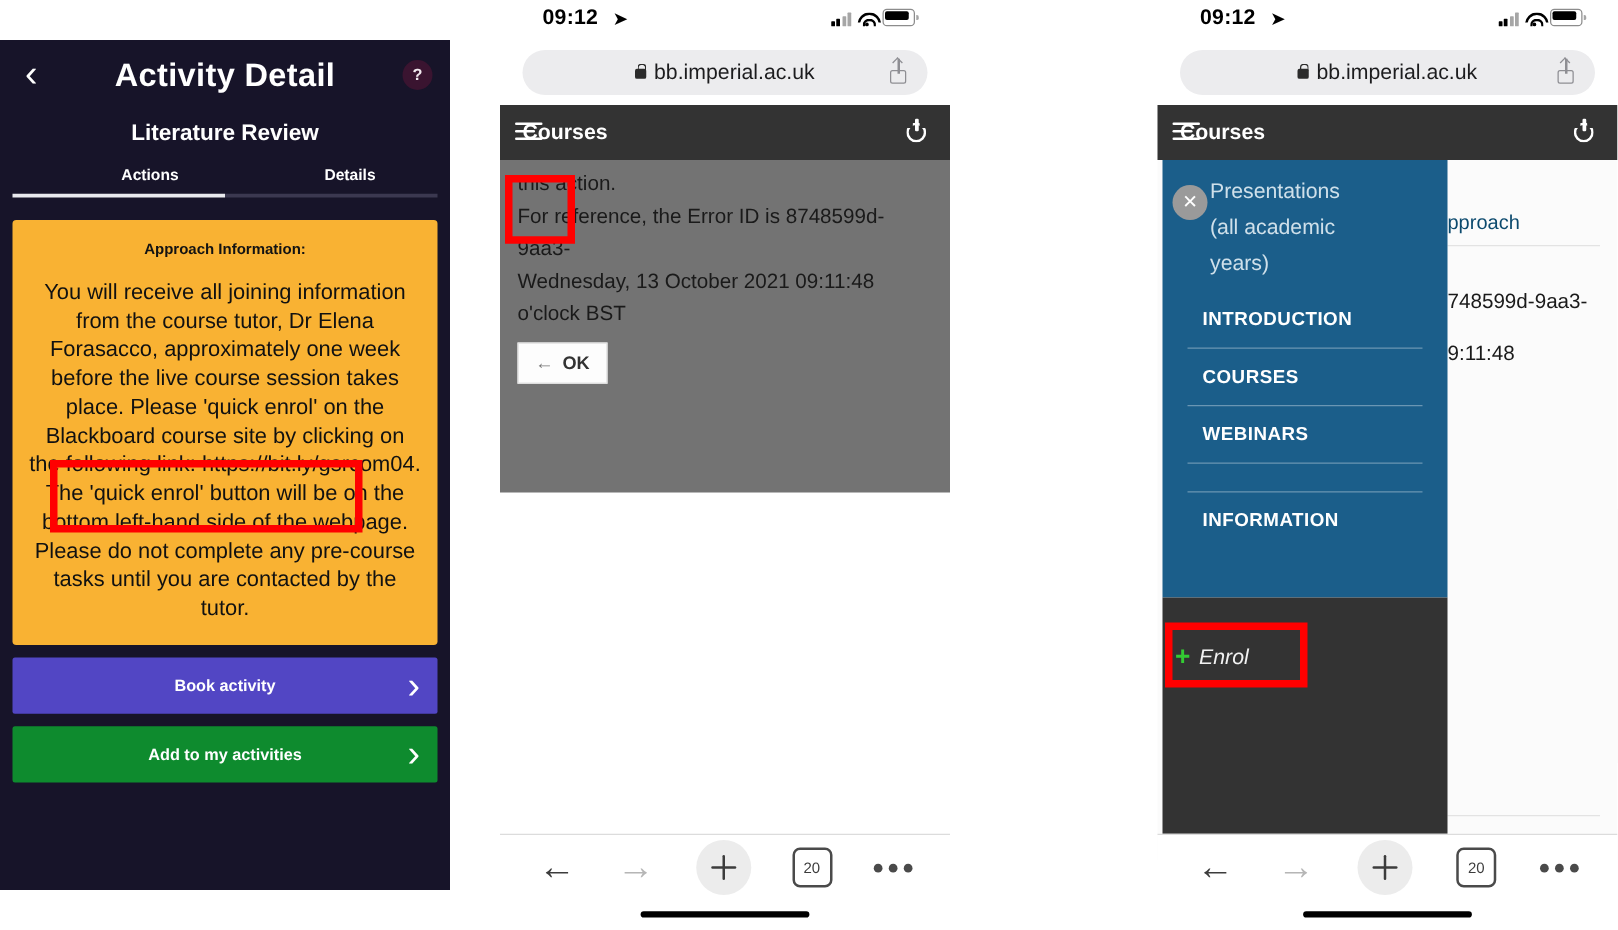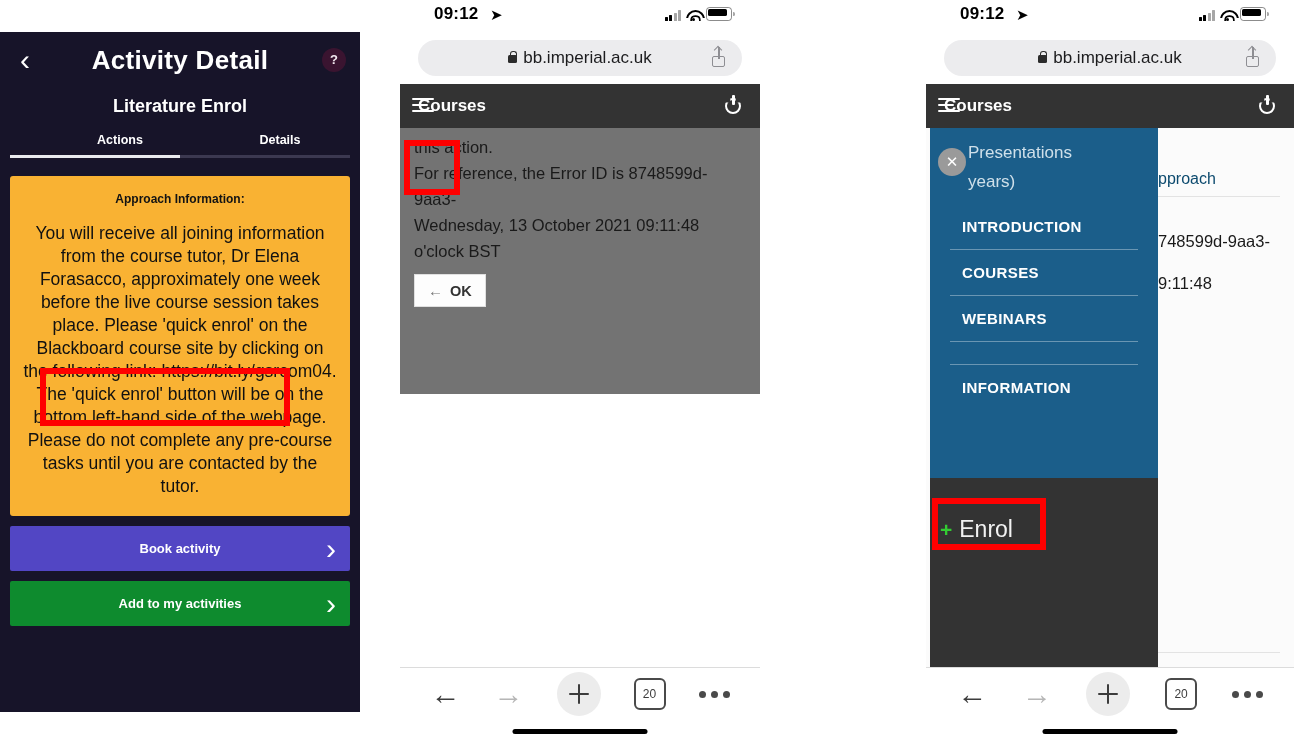--- a/index.html
+++ b/index.html
@@ -226,21 +226,21 @@
   }
   .p3-menu{margin-top:8px;padding:0 16px;}
   .p3-menu-item{
     color:#ffffff;font-size:15px;font-weight:700;letter-spacing:.4px;padding:14px 0 14px 16px;
   }
   .p3-sep{height:1px;background:rgba(255,255,255,.35);margin:0 4px;}
   .p3-enrol{
     position:absolute;left:14px;top:388px;display:flex;align-items:center;gap:7px;z-index:3;
   }
   .p3-plus{color:#33cc33;font-size:21px;font-weight:700;line-height:20px;}
-  .p3-enrol-lbl{color:#f2f2f2;font-size:23px;}
+  .p3-enrol-lbl{color:#f2f2f2;font-size:17px;font-style:italic;}
   #p3-hl{
     position:absolute;left:6px;top:370px;width:114px;height:52px;
     border:6px solid #ff0000;box-sizing:border-box;pointer-events:none;z-index:6;
   }
   .p3-rowname{
     position:absolute;left:232px;top:42px;color:#0c4a6e;font-size:16px;
   }
   .p3-line{position:absolute;left:232px;right:14px;height:1px;background:#e3e3e3;}
   .p3-err{position:absolute;left:232px;color:#1a1a1a;font-size:16.5px;}
 </style>
@@ -248,21 +248,21 @@
 <body>
 
 <div class="panel" id="panel1">
 
   <div class="p1-topbar">
     <div class="p1-back">‹</div>
     <div class="p1-title">Activity Detail</div>
     <div class="p1-help">?</div>
   </div>
 
-  <div class="p1-sub">Literature Enrol</div>
+  <div class="p1-sub">Literature Review</div>
 
   <div class="p1-tabs">
     <div class="p1-tab">Actions</div>
     <div class="p1-tab">Details</div>
   </div>
   <div class="p1-tabrule">
     <div class="p1-rule-on"></div>
     <div class="p1-rule-off"></div>
   </div>
 
@@ -398,20 +398,21 @@
       <div class="p3-rowname">pproach</div>
       <div class="p3-line" style="top:68px;"></div>
       <div class="p3-err" style="top:104px;">748599d-9aa3-</div>
       <div class="p3-err" style="top:146px;">9:11:48</div>
       <div class="p3-line" style="top:524px;"></div>
     </div>
 
     <div class="p3-drawer">
       <div class="p3-presentation">
         <div>Presentations</div>
+        <div>(all academic</div>
         <div>years)</div>
       </div>
       <div class="p3-menu">
         <div class="p3-menu-item">INTRODUCTION</div>
         <div class="p3-sep"></div>
         <div class="p3-menu-item">COURSES</div>
         <div class="p3-sep"></div>
         <div class="p3-menu-item">WEBINARS</div>
         <div class="p3-sep"></div>
         <div class="p3-sep" style="margin-top:22px;"></div>

